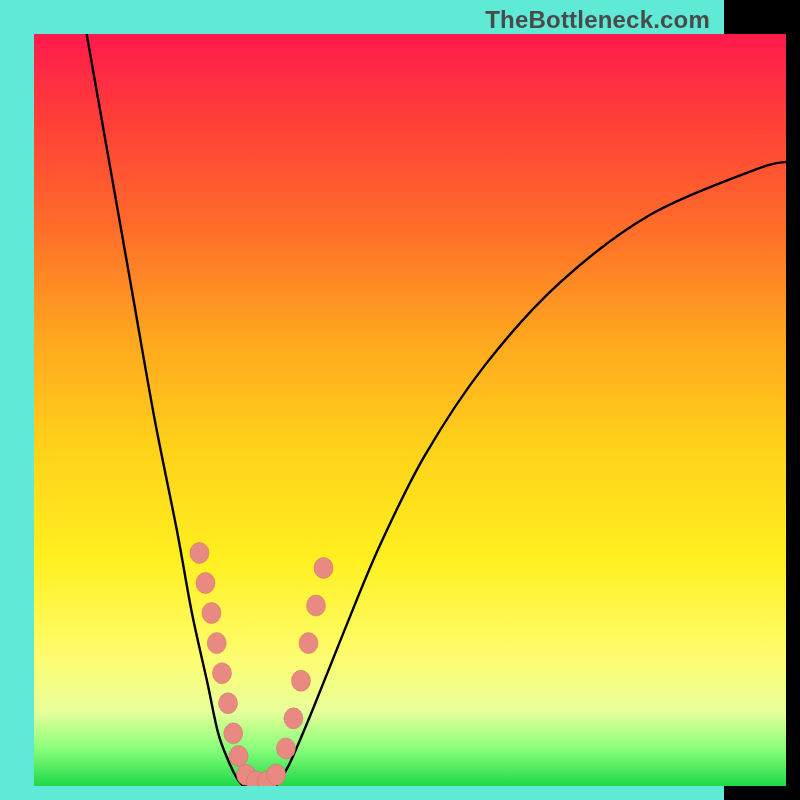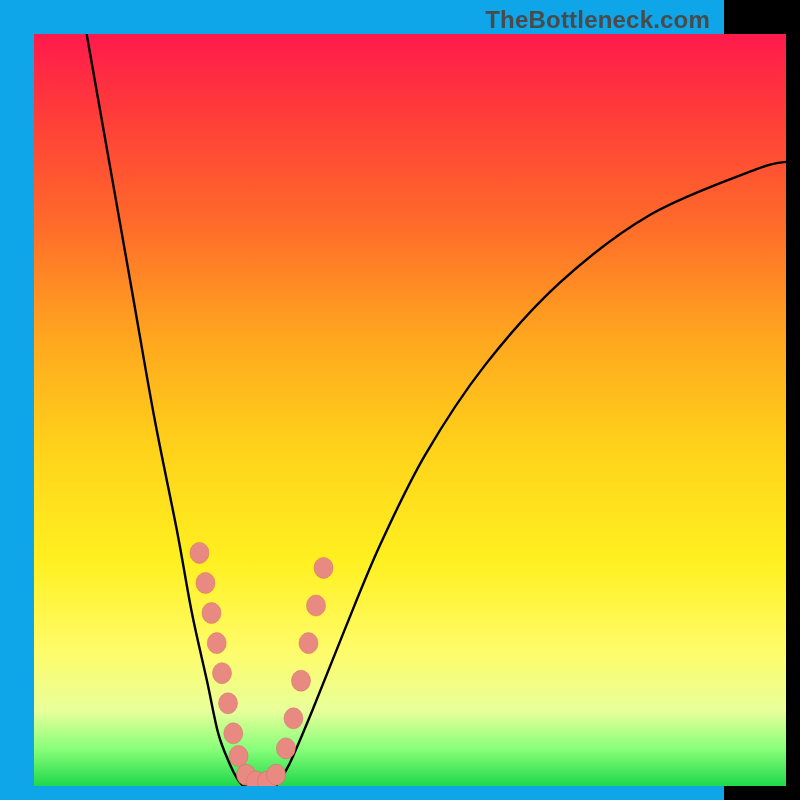--- a/index.html
+++ b/index.html
@@ -7,21 +7,21 @@
     padding: 0;
     width: 800px;
     height: 800px;
     background: #000;
     overflow: hidden;
   }
   .frame {
     position: relative;
     width: 724px;
     height: 800px;
-    background: #0ea5e9;
+    background: #5eead4;
   }
   .plot-area {
     position: absolute;
     left: 34px;
     top: 34px;
     width: 752px;
     height: 752px;
     background: linear-gradient(to bottom,
       #ff1a4d 0%,
       #ff3a3a 10%,

